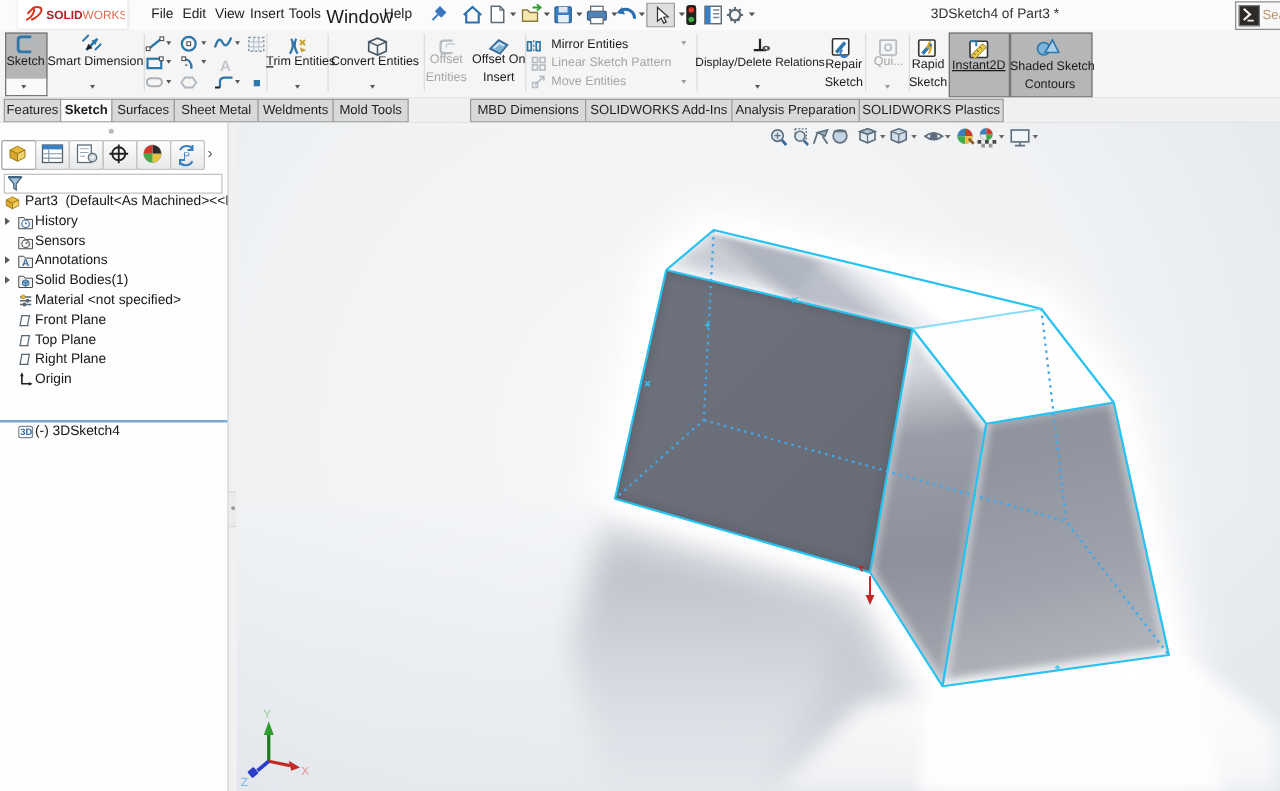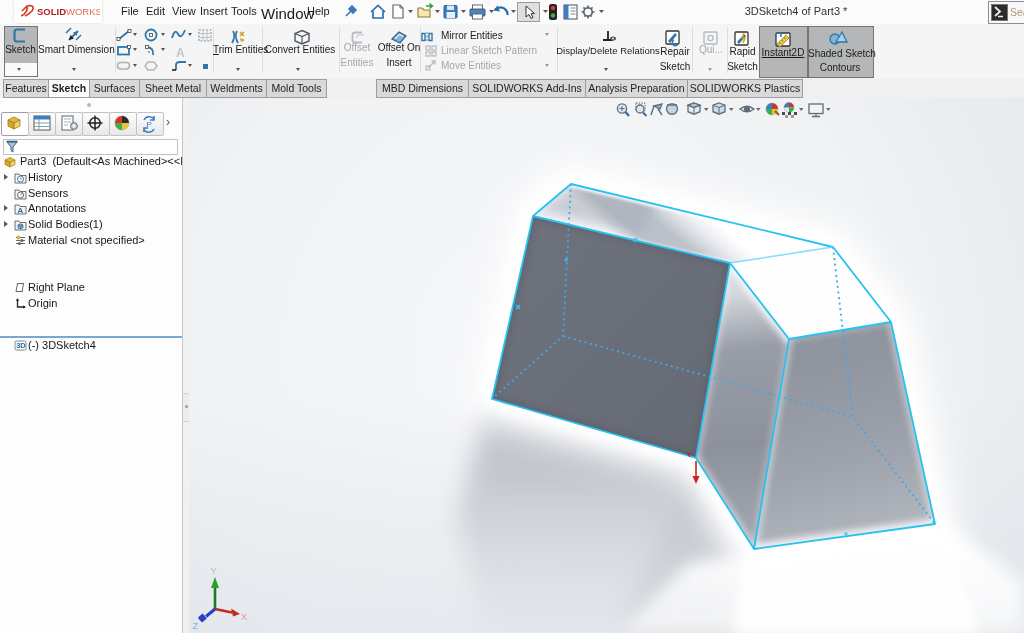--- a/index.html
+++ b/index.html
@@ -342,20 +342,34 @@
       <span class="tx">Solid Bodies(1)</span>
     </div>
     <div class="trow" style="top:135px;">
       <svg class="a" style="left:14px;top:1px" width="13" height="13" viewBox="0 0 13 13">
             <path d="M2 3.5 h9 M2 6.5 h9 M2 9.5 h9" stroke="#5a6a76" stroke-width="1.2"></path>
             <circle cx="4.5" cy="3.5" r="1.6" fill="#e8b93c" stroke="#9a7a18" stroke-width=".5"></circle>
             <circle cx="8" cy="6.5" r="1.6" fill="#5a6a76"></circle>
             <circle cx="5.5" cy="9.5" r="1.6" fill="#5a6a76"></circle>
           </svg>
       <span class="tx">Material &lt;not specified&gt;</span>
+    </div>
+    <div class="trow" style="top:151px;">
+      <svg class="a" style="left:14px;top:1px" width="13" height="13" viewBox="0 0 13 13">
+            <path d="M3.5 2.5 h6 l-1.5 8 h-6 Z" fill="none" stroke="#5a6a76" stroke-width="1"></path>
+            <path d="M3.2 2 l1 1 M9 2 l1 1 M2 10 l1 1 M8 10 l1 1" stroke="#5a6a76" stroke-width=".8"></path>
+          </svg>
+      <span class="tx">Front Plane</span>
+    </div>
+    <div class="trow" style="top:167px;">
+      <svg class="a" style="left:14px;top:1px" width="13" height="13" viewBox="0 0 13 13">
+            <path d="M3.5 2.5 h6 l-1.5 8 h-6 Z" fill="none" stroke="#5a6a76" stroke-width="1"></path>
+            <path d="M3.2 2 l1 1 M9 2 l1 1 M2 10 l1 1 M8 10 l1 1" stroke="#5a6a76" stroke-width=".8"></path>
+          </svg>
+      <span class="tx">Top Plane</span>
     </div>
     <div class="trow" style="top:182px;">
       <svg class="a" style="left:14px;top:1px" width="13" height="13" viewBox="0 0 13 13">
             <path d="M3.5 2.5 h6 l-1.5 8 h-6 Z" fill="none" stroke="#5a6a76" stroke-width="1"></path>
             <path d="M3.2 2 l1 1 M9 2 l1 1 M2 10 l1 1 M8 10 l1 1" stroke="#5a6a76" stroke-width=".8"></path>
           </svg>
       <span class="tx">Right Plane</span>
     </div>
     <div class="trow" style="top:198px;">
       <svg class="a" style="left:14px;top:1px" width="13" height="13" viewBox="0 0 13 13">

